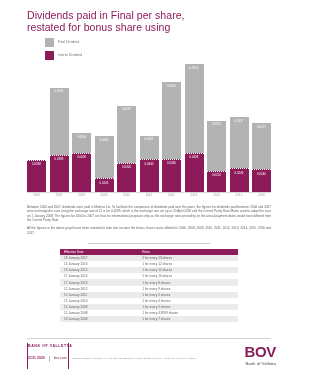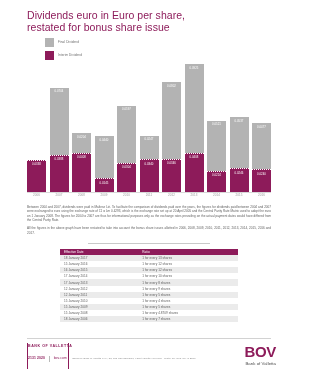--- a/index.html
+++ b/index.html
@@ -97,22 +97,22 @@
   .logo { position:absolute; right:22px; top:6px; text-align:right; }
   .logo-bov { font-size:15px; font-weight:700; color:#8d1b5a; letter-spacing:-0.3px; line-height:15px; }
   .logo-sub { font-size:4.3px; color:#4a4a4a; letter-spacing:0.05px; margin-top:1.5px; }
 </style>
 </head>
 <body>
 
 <div class="page">
 
   <div class="title">
-    <span>Dividends euro in Euro per share,</span>
-    <span class="l2">restated for bonus share issue</span>
+    <span>Dividends paid in Final per share,</span>
+    <span class="l2">restated for bonus share using</span>
   </div>
 
   <div class="legend">
     <div class="legend-row">
       <span class="legend-swatch sw-final"></span>
       <span class="legend-label">Final Dividend</span>
     </div>
     <div class="legend-row">
       <span class="legend-swatch sw-interim"></span>
       <span class="legend-label">Interim Dividend</span>

